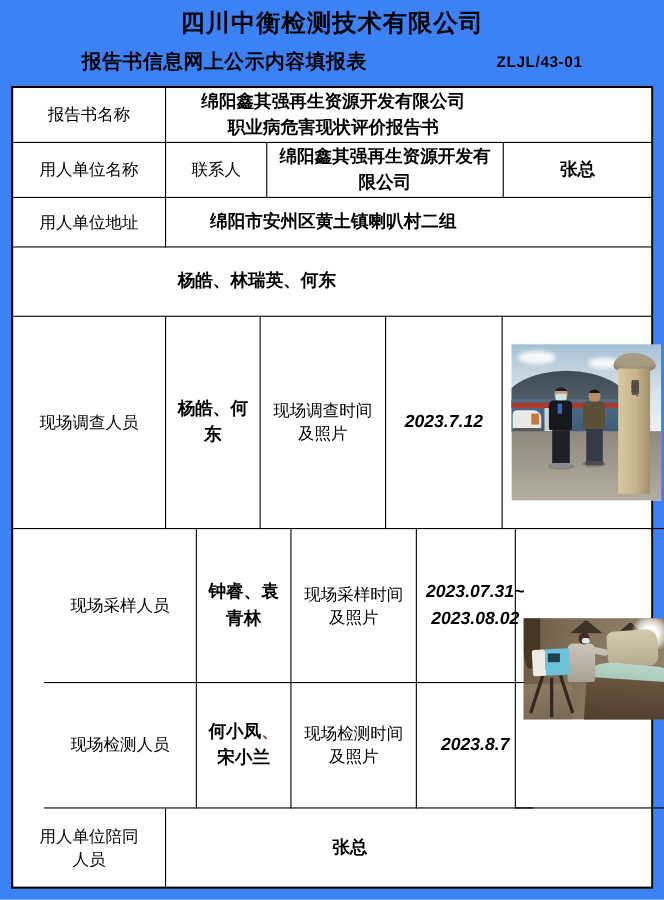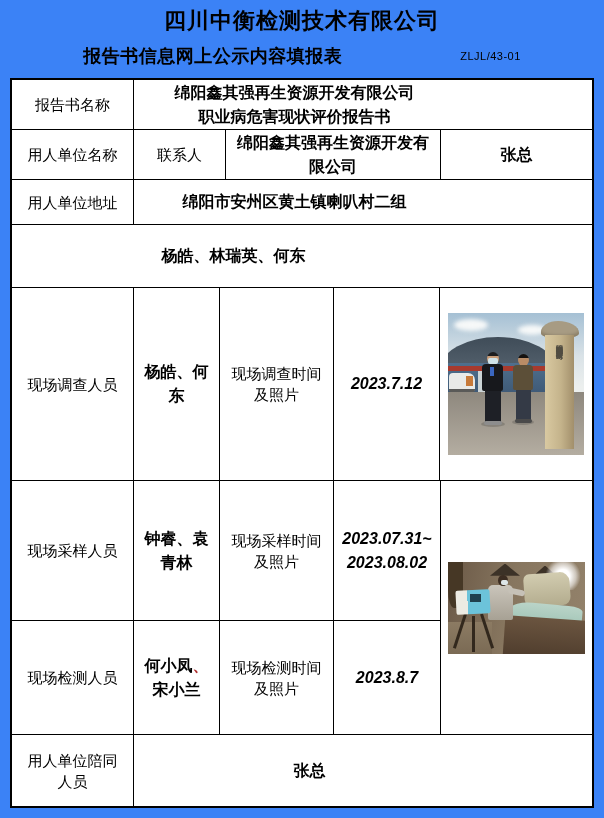--- a/index.html
+++ b/index.html
@@ -5,45 +5,45 @@
   * { margin:0; padding:0; box-sizing:border-box; }
   html,body { background:#ffffff; }
   body { font-family:"Liberation Sans", sans-serif; color:#000; }
   .page { position:relative; width:604px; height:818px; background:#3b82f6; overflow:hidden; }
 
   .title { position:absolute; top:6px; left:0; width:604px; text-align:center;
            font-size:22px; font-weight:bold; letter-spacing:1px; }
   .subtitle-row { position:absolute; top:44px; left:0; width:604px; display:flex;
                   justify-content:center; align-items:center; gap:118px; }
   .subtitle { font-size:18px; font-weight:bold; letter-spacing:0.5px; }
-  .doc-code { font-size:11px; font-weight:normal; letter-spacing:0.5px; }
+  .doc-code { font-size:14px; font-weight:bold; letter-spacing:0.5px; }
 
   .tbl { position:absolute; left:10px; top:78px; width:584px; height:730px;
          border:2px solid #000; background:#fff; }
   .row { display:flex; width:100%; }
   .cell { display:flex; align-items:center; justify-content:center; text-align:center;
           border-right:1.5px solid #000; border-bottom:1.5px solid #000;
           font-size:15px; line-height:21px; padding:2px 3px; overflow:hidden; }
   .nbr { border-right:none; }
   .nbb { border-bottom:none; }
   .pre { white-space:pre-line; }
   .bold { font-weight:bold; }
-  .c1 { width:122px; flex:none; }
+  .c1 { width:139px; flex:none; }
   .c2 { width:86px;  flex:none; }
   .c3 { width:114px; flex:none; }
   .c4 { width:106px; flex:none;font-style:italic; }
   .c5 { width:152px; flex:none; }
   .grow { flex:1; }
   .cshift { padding-right:140px; }
   .cshift2 { padding-right:110px; }
   .big { font-size:16px; line-height:24px; }
   .red { color:#b03030; }
 
   .rowgroup { display:flex; width:100%; }
-  .rg-left { width:428px; flex:none; display:flex; flex-direction:column; }
+  .rg-left { width:428px; flex:none; display:flex; flex-direction:column;margin-left:28px; }
 
   
   .photo1 { position:relative; width:136px; height:142px; overflow:hidden;
             background:linear-gradient(180deg,#a5c0d4 0%,#d9e2e7 30%,#ecefee 52%); }
   .p1-cloud { position:absolute; background:#f6f8f8; border-radius:50%; filter:blur(2px); }
   .p1-roof { position:absolute; left:-8px; top:24px; width:116px; height:34px;
              background:linear-gradient(#3f4c58,#55626e); border-radius:50% 50% 0 0 / 95% 95% 0 0; }
   .p1-facade { position:absolute; left:-8px; top:50px; width:116px; height:30px;
                background:linear-gradient(#4f6f8d,#3f5a77); }
   .p1-banner { position:absolute; left:0px; top:53px; width:98px; height:5px; background:#a83a2e; }

